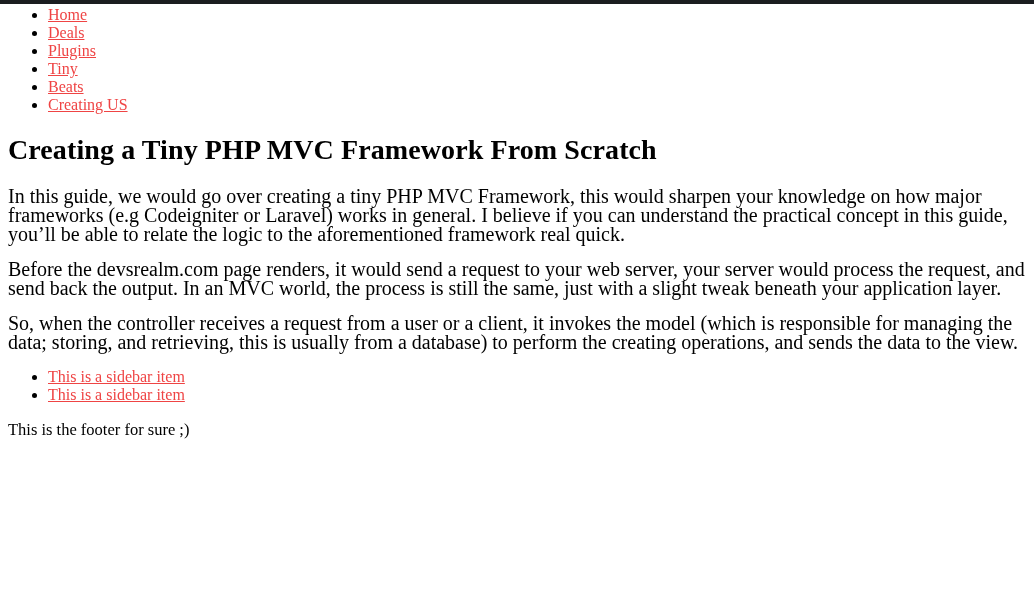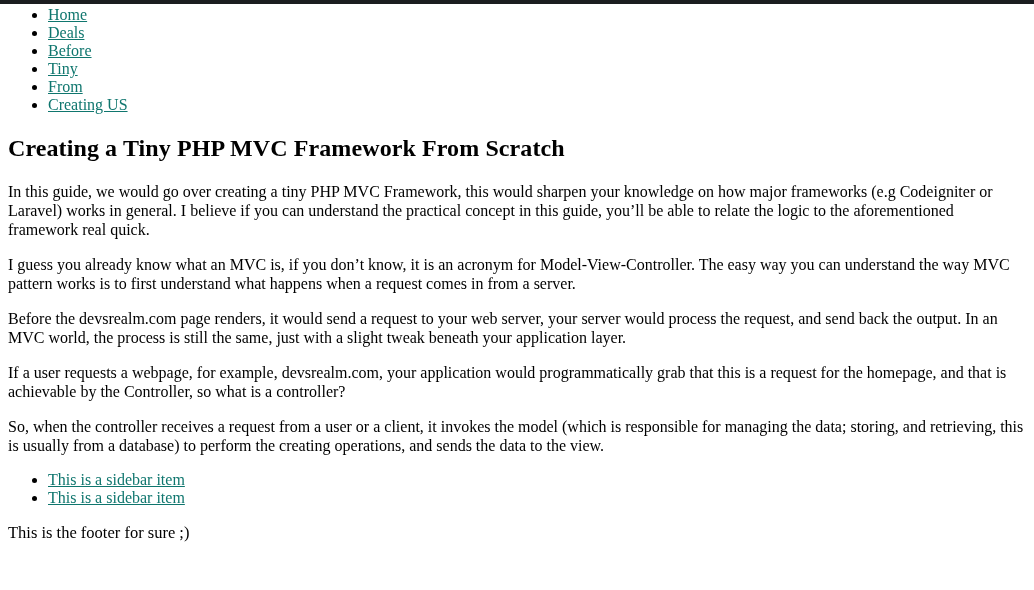--- a/index.html
+++ b/index.html
@@ -37,34 +37,34 @@
   }
   ul.nav-list { margin-top: 6px; margin-bottom: 6px; }
   ul.nav-list li,
   ul.sidebar-list li {
     font-size: 16px;
     line-height: 18px;
     margin: 0;
     padding: 0;
   }
   a.link {
-    color: #0f766e;
+    color: #ef4444;
     text-decoration: underline;
     font-size: 16px;
     cursor: pointer;
   }
   h1.page-title {
-    font-size: 24px;
+    font-size: 28px;
     font-weight: bold;
     margin: 21px 0 21px 0;
     line-height: 1.1;
     letter-spacing: 0.1px;
   }
   p.body-text {
-    font-size: 16px;
+    font-size: 20px;
     line-height: 19px;
     margin: 16px 0;
     text-align: left;
   }
   p.footer-text {
     font-size: 16.5px;
     line-height: 19px;
     margin: 16px 0;
   }
   .content-wrap { display: block; }
@@ -74,35 +74,33 @@
 <body>
 
 <div class="chrome-edge"></div>
 
 <div class="page">
 
   <nav>
     <ul class="nav-list">
       <li><a class="link" href="#">Home</a></li>
       <li><a class="link" href="#">Deals</a></li>
-      <li><a class="link" href="#">Before</a></li>
+      <li><a class="link" href="#">Plugins</a></li>
       <li><a class="link" href="#">Tiny</a></li>
-      <li><a class="link" href="#">From</a></li>
+      <li><a class="link" href="#">Beats</a></li>
       <li><a class="link" href="#">Creating US</a></li>
     </ul>
   </nav>
 
   <main class="content-wrap">
 
     <h1 class="page-title">Creating a Tiny PHP MVC Framework From Scratch</h1>
 
     <p class="body-text">In this guide, we would go over creating a tiny PHP MVC Framework, this would sharpen your knowledge on how major frameworks (e.g Codeigniter or Laravel) works in general. I believe if you can understand the practical concept in this guide, you’ll be able to relate the logic to the aforementioned framework real quick.</p>
-    <p class="body-text">I guess you already know what an MVC is, if you don’t know, it is an acronym for Model-View-Controller. The easy way you can understand the way MVC pattern works is to first understand what happens when a request comes in from a server.</p>
     <p class="body-text">Before the devsrealm.com page renders, it would send a request to your web server, your server would process the request, and send back the output. In an MVC world, the process is still the same, just with a slight tweak beneath your application layer.</p>
-    <p class="body-text">If a user requests a webpage, for example, devsrealm.com, your application would programmatically grab that this is a request for the homepage, and that is achievable by the Controller, so what is a controller?</p>
     <p class="body-text">So, when the controller receives a request from a user or a client, it invokes the model (which is responsible for managing the data; storing, and retrieving, this is usually from a database) to perform the creating operations, and sends the data to the view.</p>
 
   </main>
 
   <aside>
     <ul class="sidebar-list">
       <li><a class="link" href="#">This is a sidebar item</a></li>
       <li><a class="link" href="#">This is a sidebar item</a></li>
     </ul>
   </aside>

